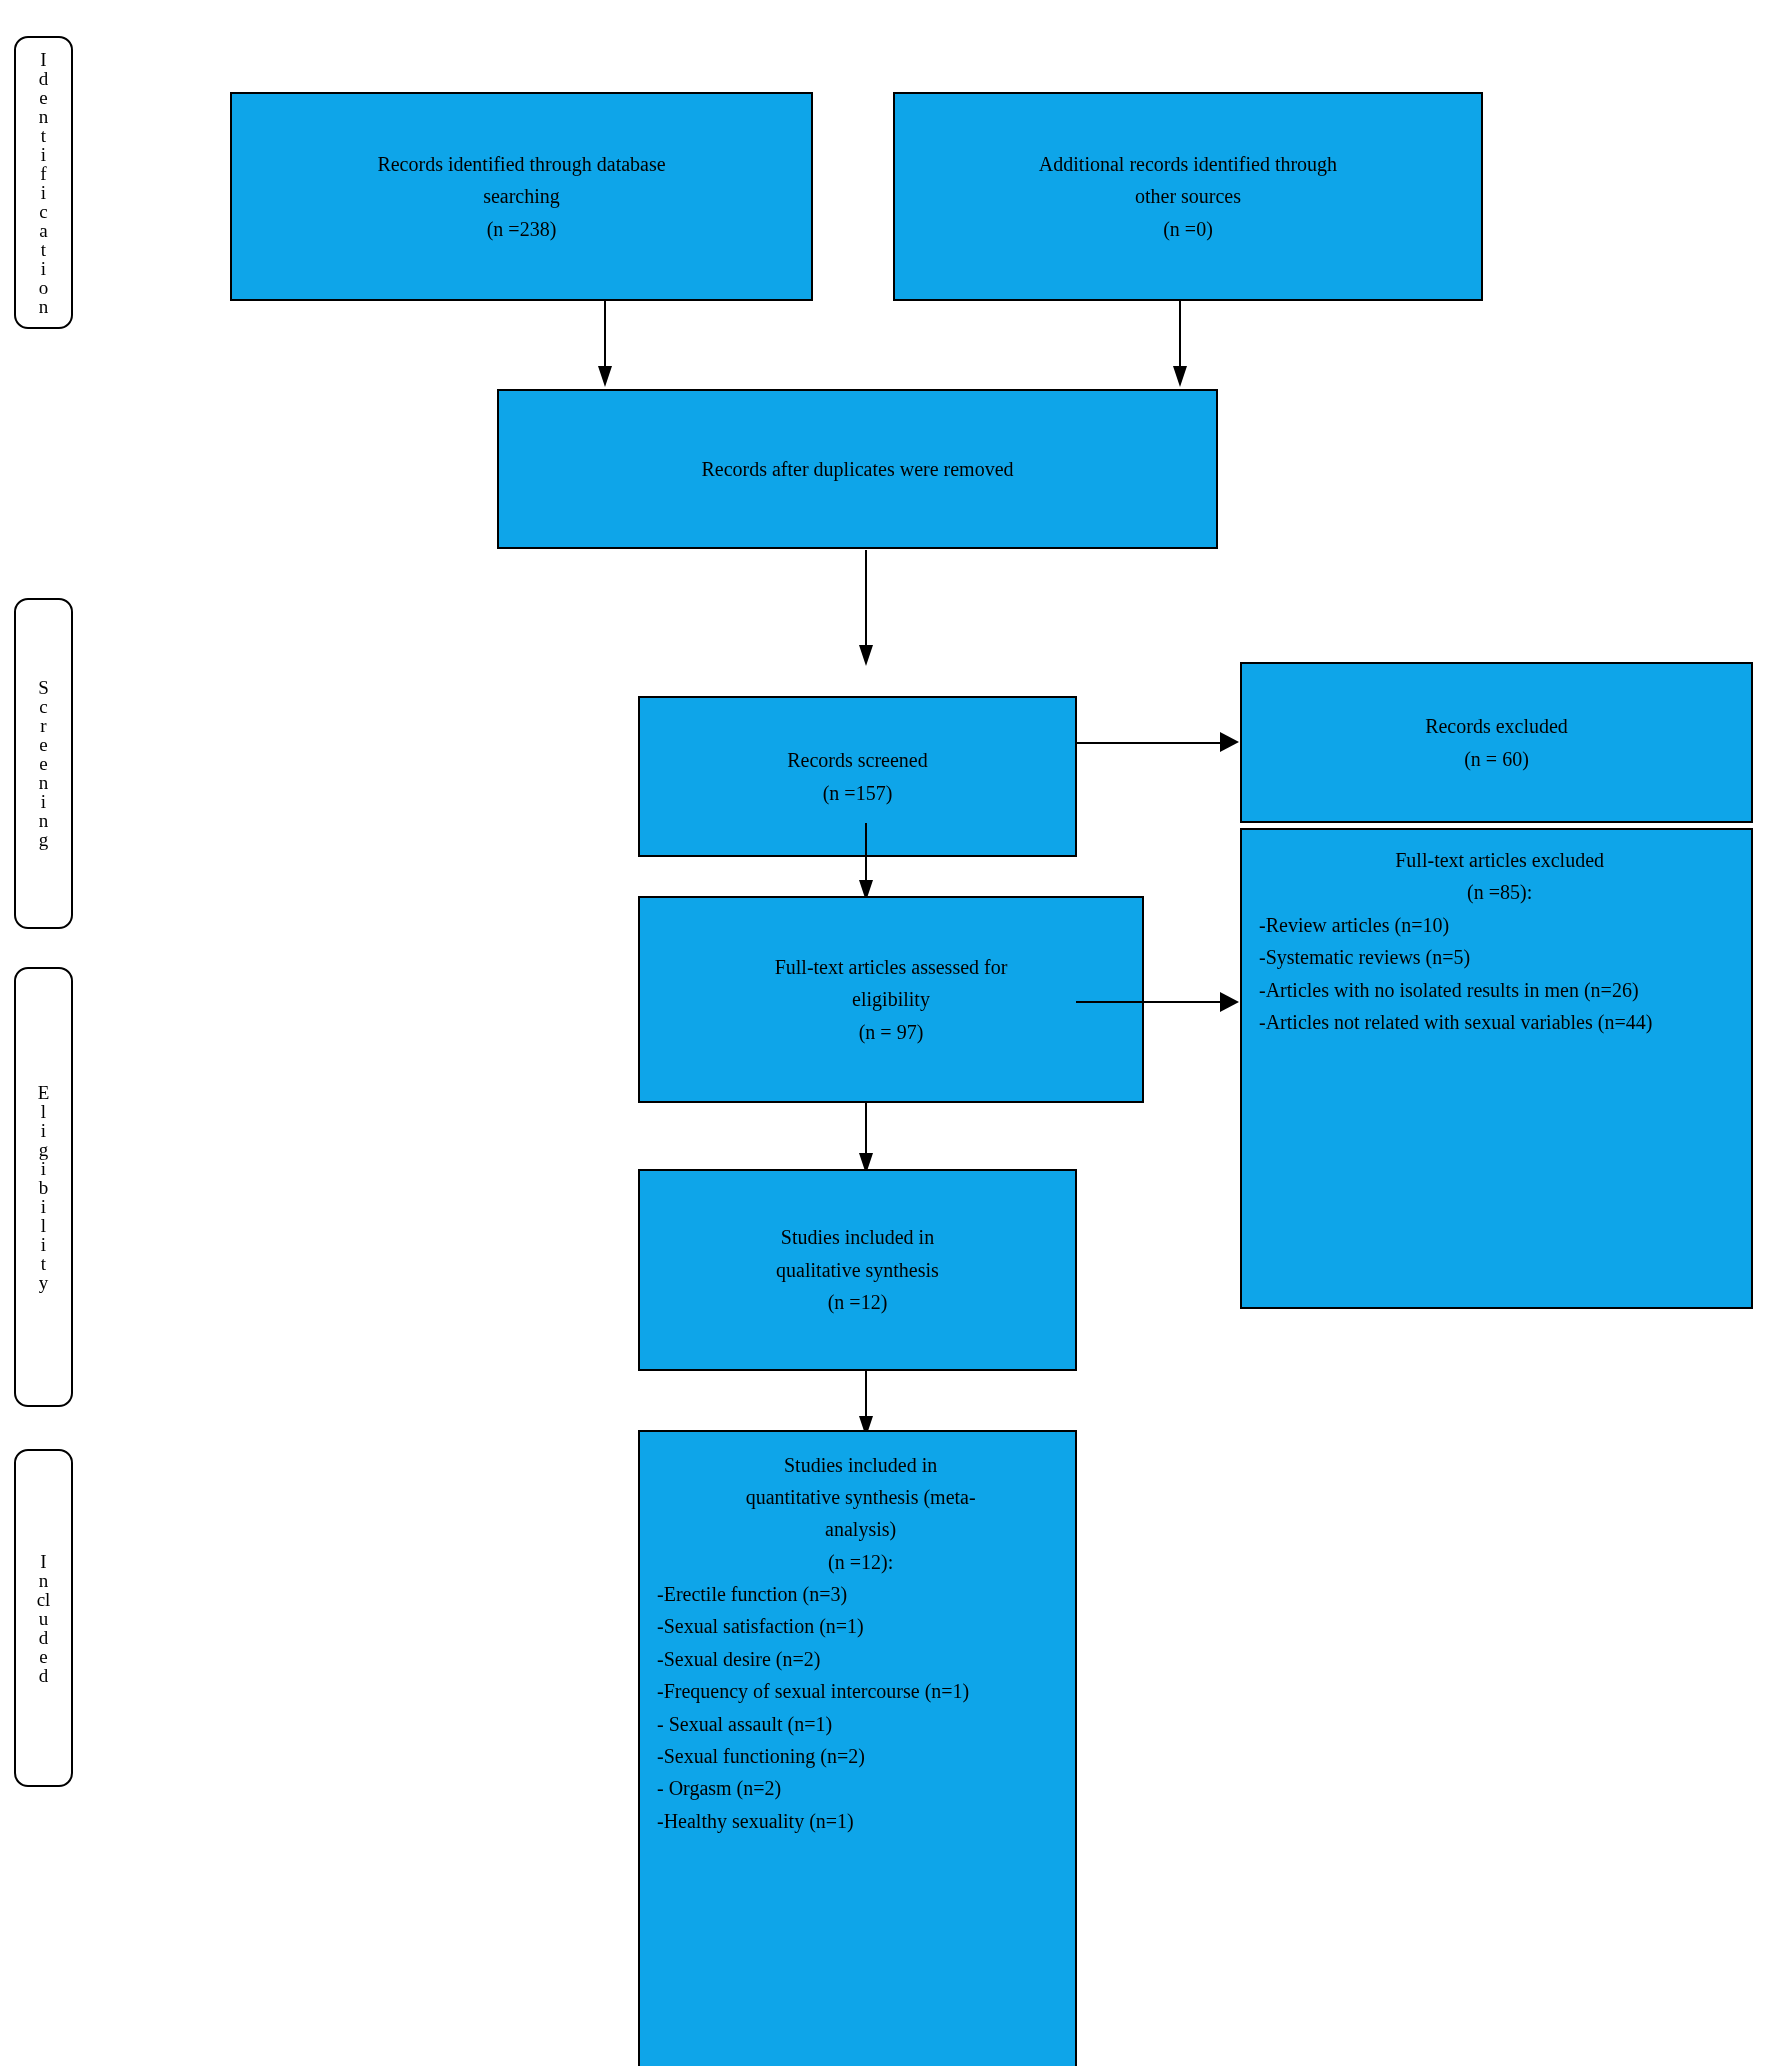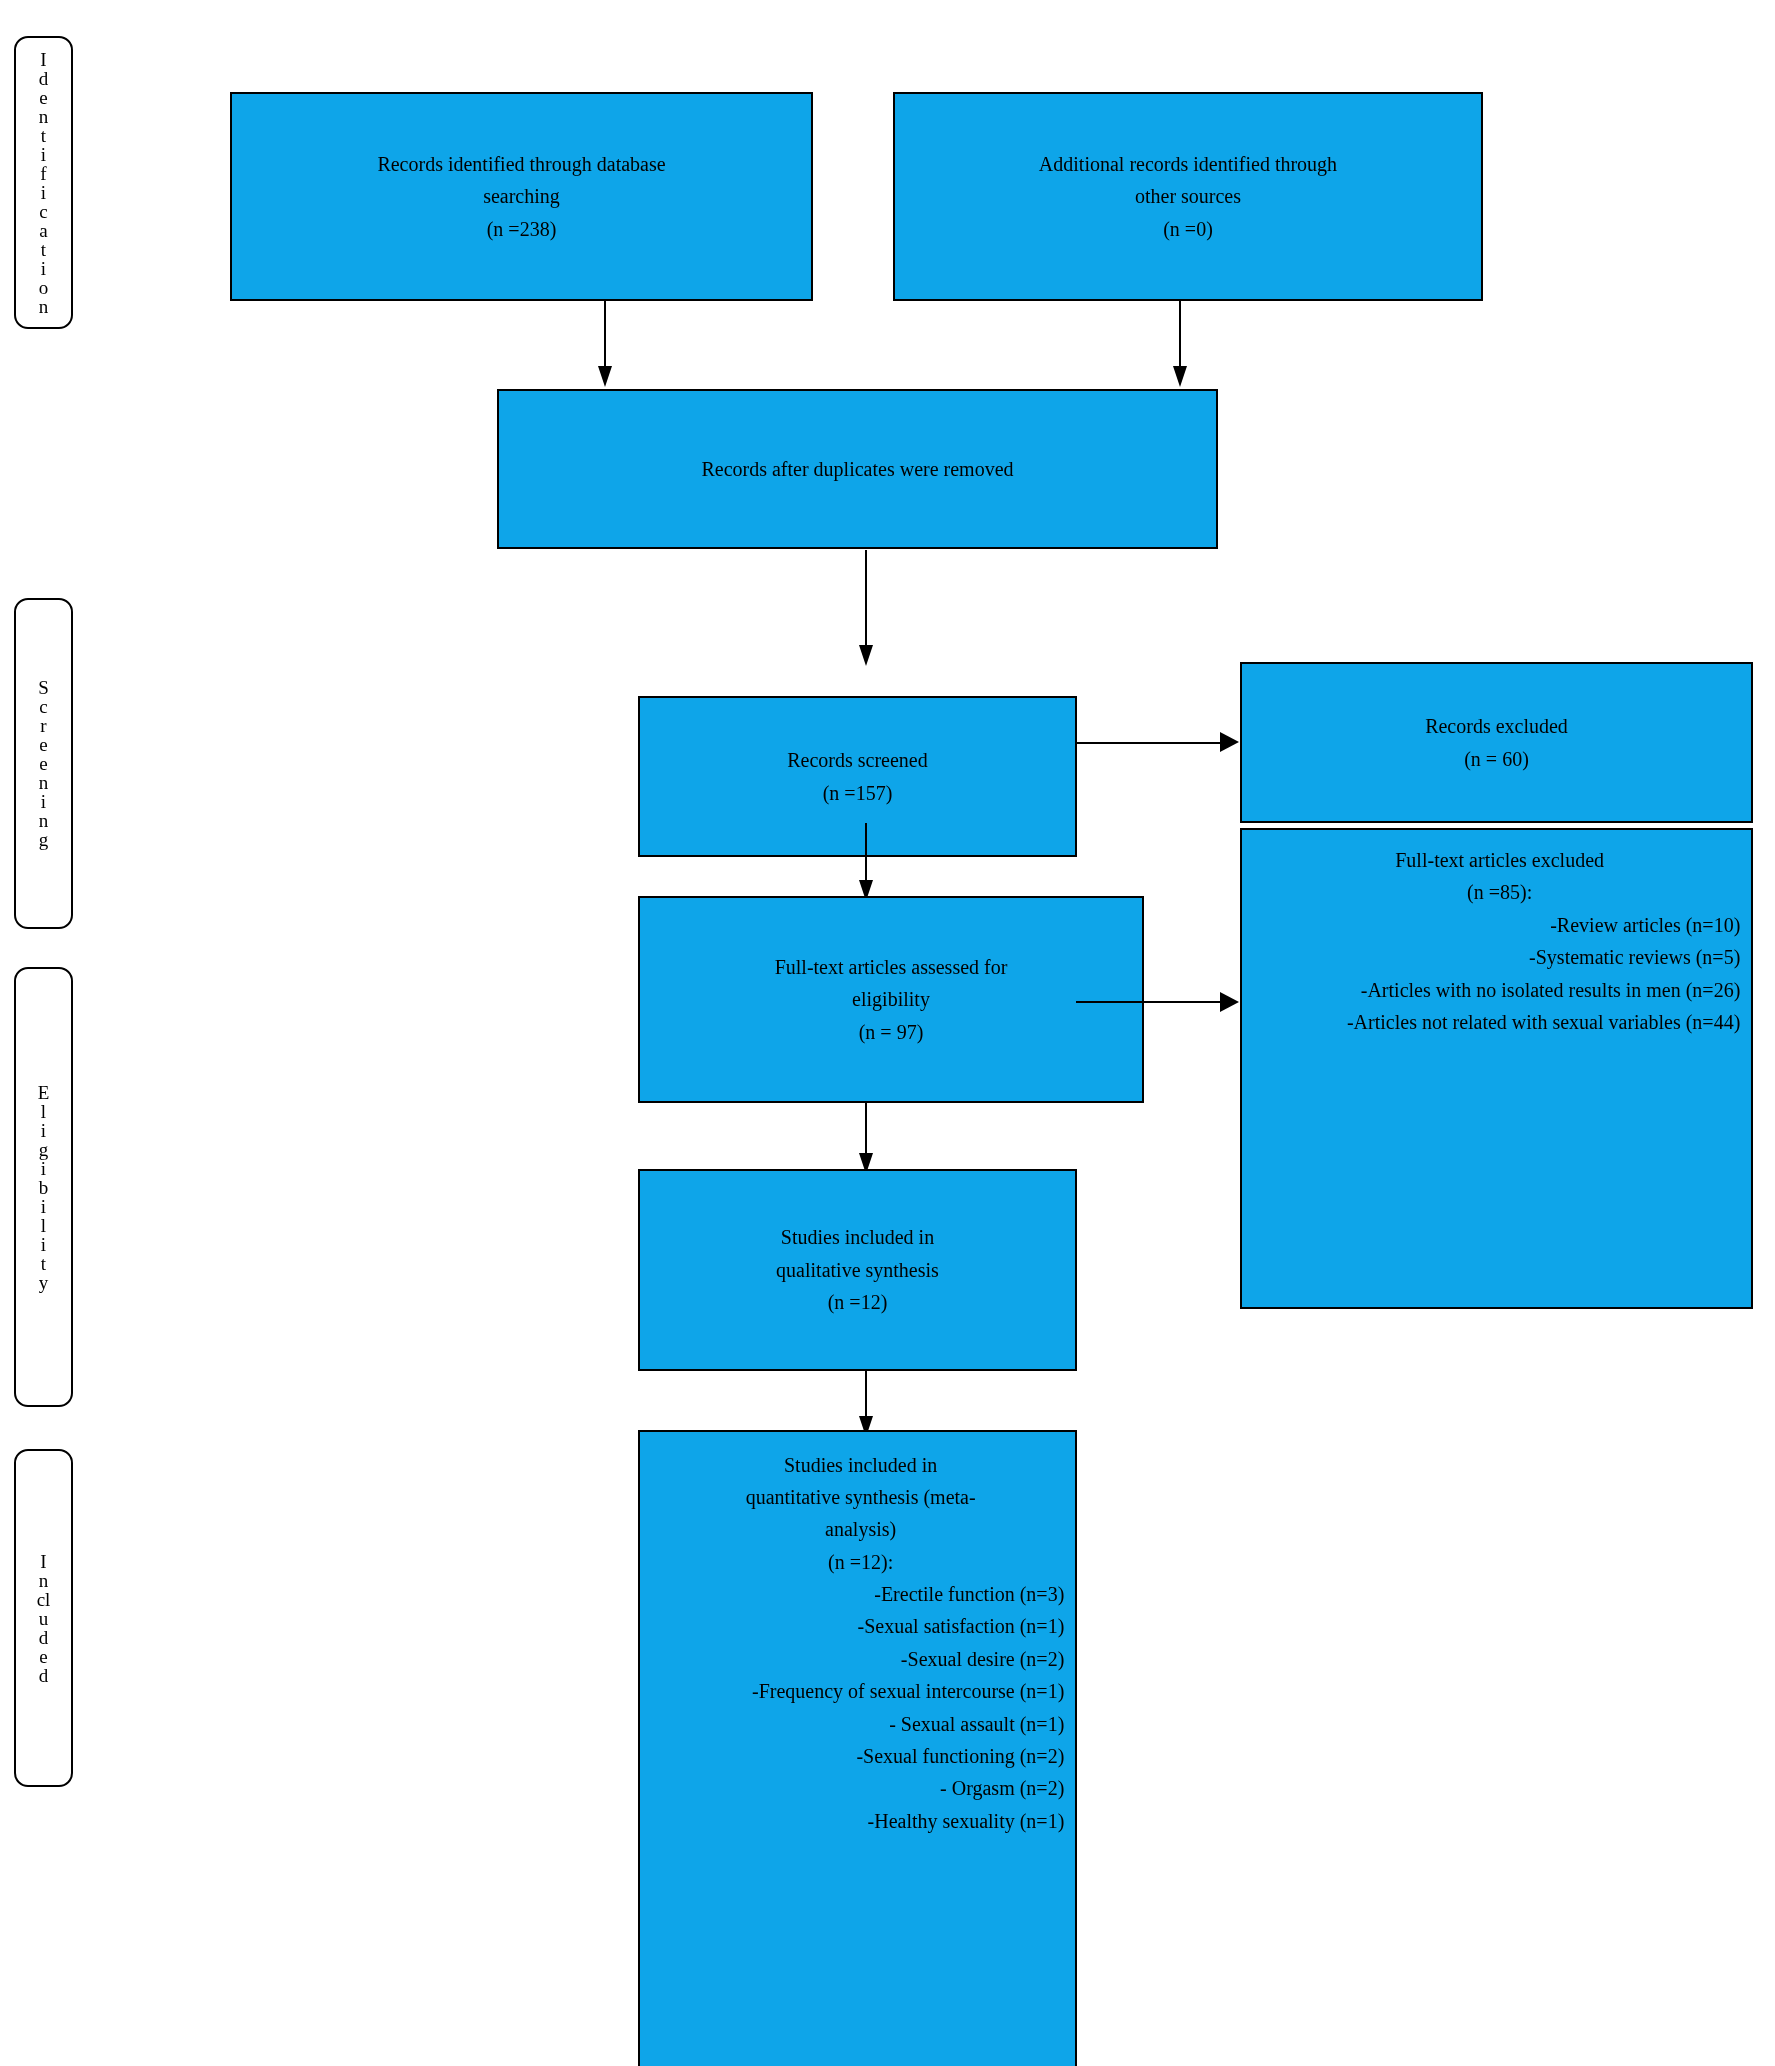--- a/index.html
+++ b/index.html
@@ -57,21 +57,21 @@
   }
   .box-line {
     display: block;
     width: 100%;
     text-align: center;
     font-size: 20px;
     line-height: 1.62;
     white-space: normal;
   }
   .box-line.left {
-    text-align: right;
+    text-align: left;
   }
 
   
   .v-line {
     position: absolute;
     width: 2.1px;
     background: #000000;
   }
   .h-line {
     position: absolute;

